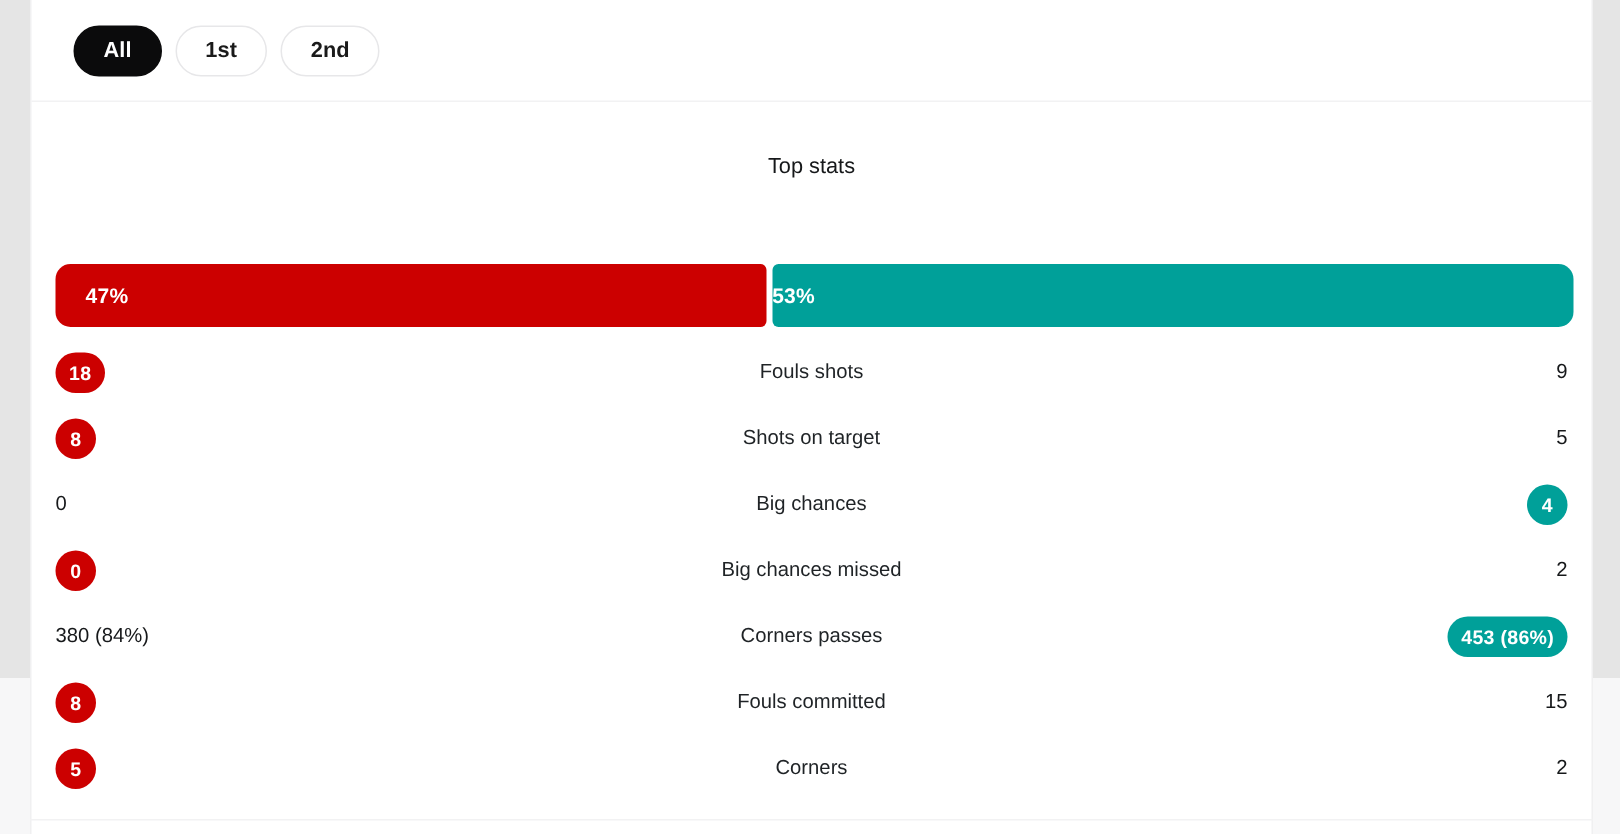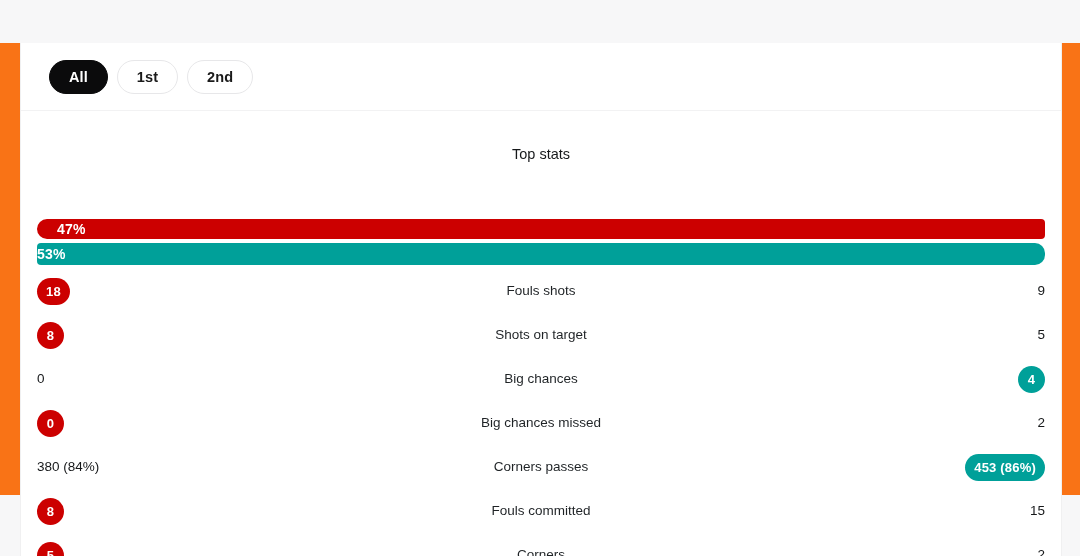--- a/index.html
+++ b/index.html
@@ -9,22 +9,21 @@
     overflow: hidden;
     background: #f7f7f8;
     font-family: "Liberation Sans", sans-serif;
     -webkit-font-smoothing: antialiased;
   }
 
   .screen {
     position: relative;
     width: 1080px;
     height: 452px;
-    background: #f97316;
-    margin-top: 43px;
+    background: #e5e5e5;
   }
 
   
   .panel {
     position: absolute;
     left: 20px;
     top: 0;
     width: 1042px;
     height: 556px;
     background: #ffffff;
@@ -88,21 +87,20 @@
     color: #1f2326;
     line-height: 18px;
   }
 
   .poss-bar-wrap {
     margin: 22px 16px 0 16px;
     height: 42px;
     display: flex;
     align-items: stretch;
     gap: 4px;
-    flex-direction: column;
   }
   .poss-seg {
     height: 42px;
     display: flex;
     align-items: center;
     position: relative;
   }
   .poss-seg .pct {
     font-size: 14px;
     font-weight: 700;

